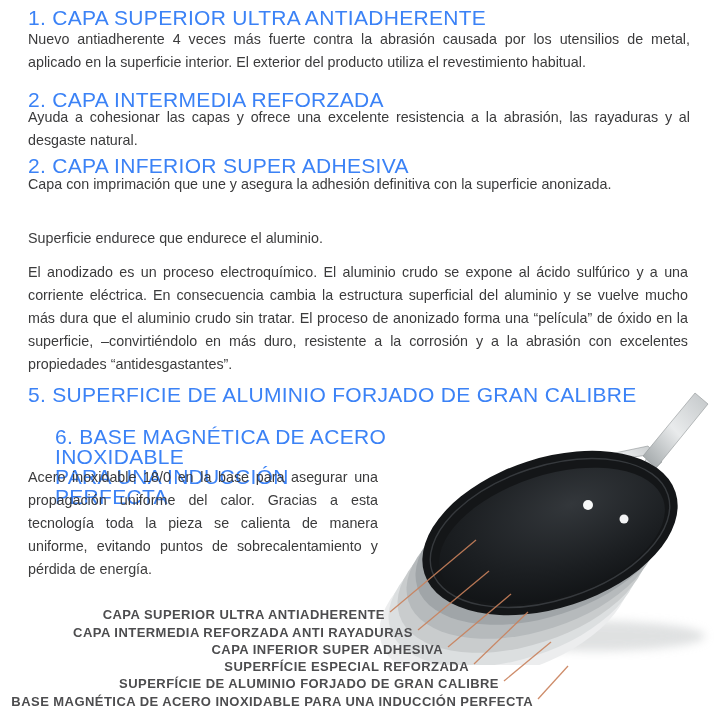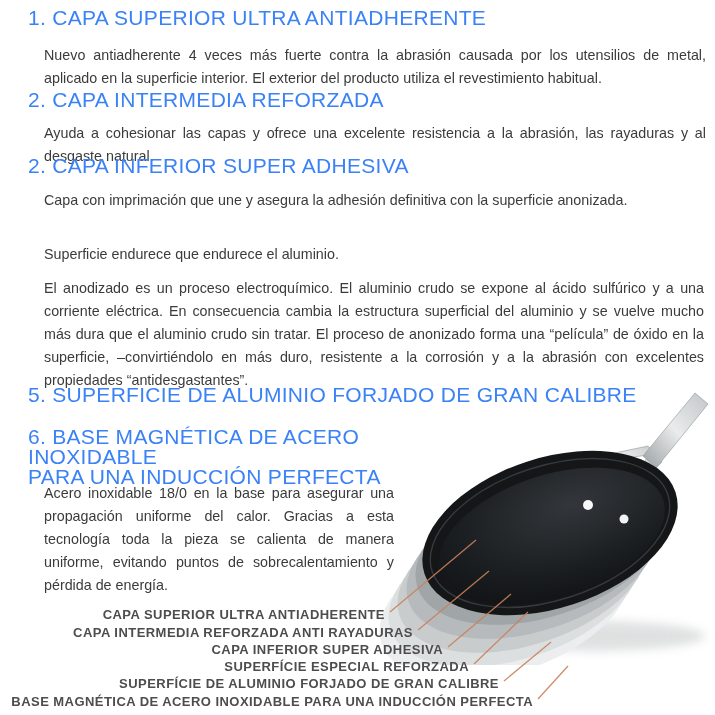--- a/index.html
+++ b/index.html
@@ -4,23 +4,23 @@
 <style>
   html,body{margin:0;padding:0;background:#ffffff;}
   .page{
     position:relative;width:715px;height:715px;overflow:hidden;background:#ffffff;
     font-family:"Liberation Sans",sans-serif;color:#3b3b3c;
   }
   .heading{
     position:absolute;left:28px;margin:0;color:#3b82f6;
     font-size:21px;font-weight:normal;letter-spacing:.3px;white-space:nowrap;
   }
-  .heading .hline{display:block;line-height:20px;}
+  .heading .hline{display:block;line-height:20px;margin-left:27px;}
   .body-text{
-    position:absolute;left:28px;margin:16px;font-size:14.3px;line-height:23px;
+    position:absolute;left:28px;margin:0;font-size:14.3px;line-height:23px;
     text-align:justify;color:#3b3b3c;
   }
   .s1h{top:6px}   .s1p{top:28px;width:662px}
   .s2h{top:88px}  .s2p{top:106px;width:662px}
   .s3h{top:154px} .s3p{top:173px;width:662px}
   .s4h{top:208px} .s4p{top:227px;width:662px}
   .bigp{top:261px;width:660px}
   .s5h{top:383px}
   .s6h{top:427px;white-space:normal;width:360px}
   .s6p{top:466px;width:350px}

